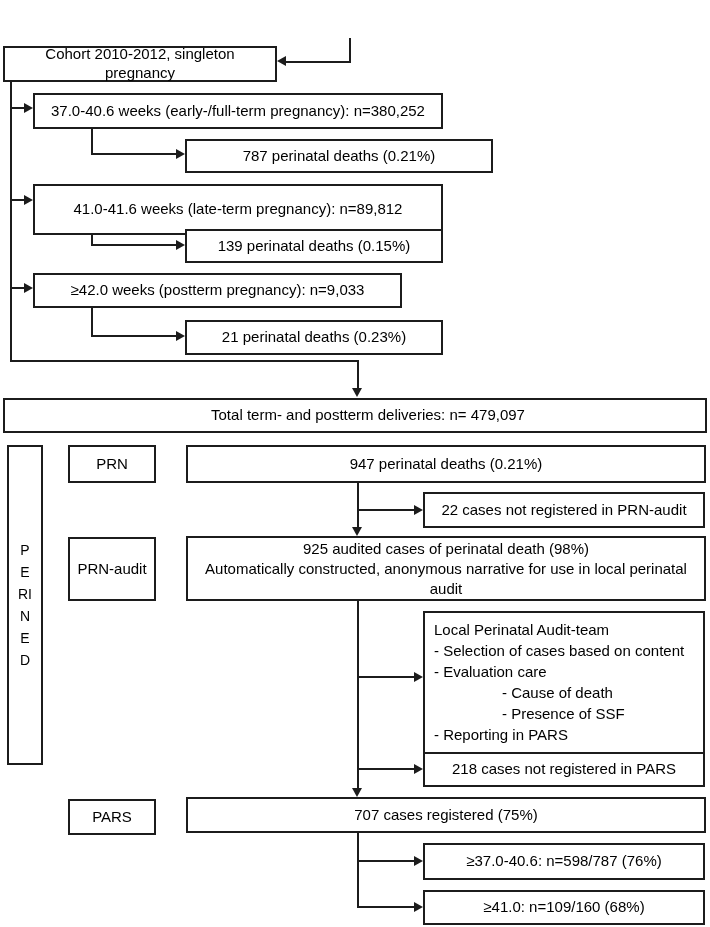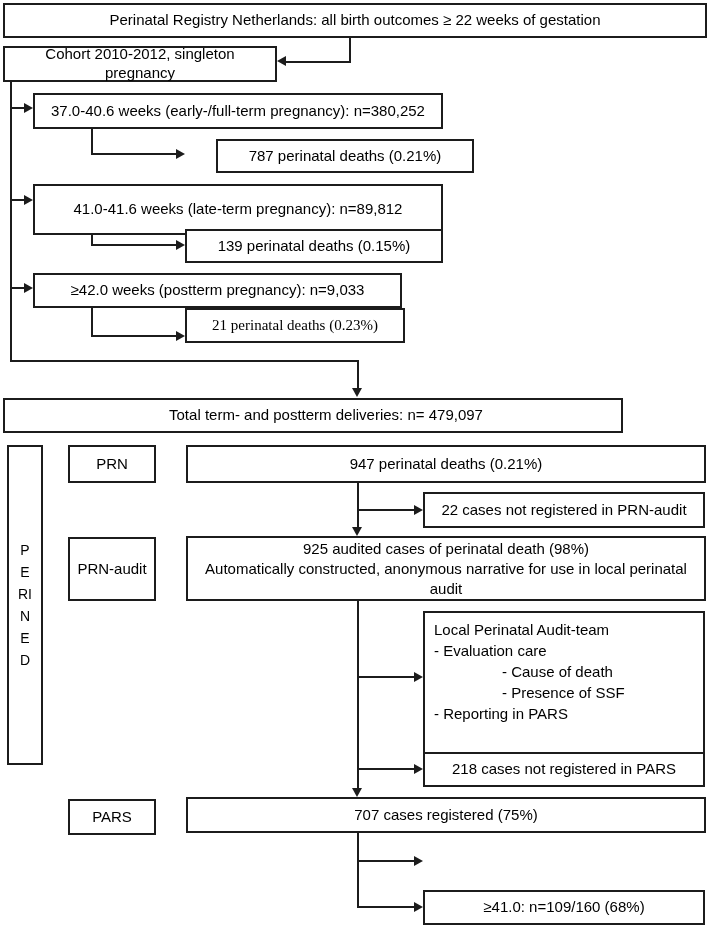--- a/index.html
+++ b/index.html
@@ -72,60 +72,61 @@
   <div class="ar" style="left:414px; top:672px;"></div>
   <div class="hl" style="left:357px; top:768px; width:57px;"></div>
   <div class="ar" style="left:414px; top:764px;"></div>
 
   <div class="vl" style="left:357px; top:833px; height:75px;"></div>
   <div class="hl" style="left:357px; top:860px; width:57px;"></div>
   <div class="ar" style="left:414px; top:856px;"></div>
   <div class="hl" style="left:357px; top:906px; width:57px;"></div>
   <div class="ar" style="left:414px; top:902px;"></div>
 
-  <div class="box" style="left:3px; top:3px; width:704px; height:35px;">Perinatal Registry Netherlands: all birth outcomes ≥ 22 weeks of gestation</div>
 
   <div class="box" style="left:3px; top:46px; width:274px; height:36px;">Cohort 2010-2012, singleton pregnancy</div>
 
   <div class="box" style="left:33px; top:93px; width:410px; height:36px;">37.0-40.6 weeks (early-/full-term pregnancy): n=380,252</div>
-  <div class="box" style="left:185px; top:139px; width:258px; height:34px;margin-left:31px;">787 perinatal deaths (0.21%)</div>
+  <div class="box" style="left:185px; top:139px; width:308px; height:34px;">787 perinatal deaths (0.21%)</div>
 
   <div class="box" style="left:33px; top:184px; width:410px; height:51px;">41.0-41.6 weeks (late-term pregnancy): n=89,812</div>
   <div class="box" style="left:185px; top:229px; width:258px; height:34px;">139 perinatal deaths (0.15%)</div>
 
   <div class="box" style="left:33px; top:273px; width:369px; height:35px;">≥42.0 weeks (postterm pregnancy): n=9,033</div>
-  <div class="box" style="left:185px; top:308px; width:220px; height:35px;font-family:Liberation Serif, serif;">21 perinatal deaths (0.23%)</div>
+  <div class="box" style="left:185px; top:320px; width:258px; height:35px;">21 perinatal deaths (0.23%)</div>
 
-  <div class="box" style="left:3px; top:398px; width:620px; height:35px;padding-left:32px;">Total term- and postterm deliveries: n= 479,097</div>
+  <div class="box" style="left:3px; top:398px; width:704px; height:35px;padding-left:32px;">Total term- and postterm deliveries: n= 479,097</div>
 
   <div class="box" style="left:7px; top:445px; width:36px; height:320px;">
     <span class="perined-inner">PERINED</span>
   </div>
 
   <div class="box" style="left:68px; top:445px; width:88px; height:38px;">PRN</div>
   <div class="box" style="left:186px; top:445px; width:520px; height:38px;">947 perinatal deaths (0.21%)</div>
 
   <div class="box" style="left:423px; top:492px; width:282px; height:36px;">22 cases not registered in PRN-audit</div>
 
   <div class="box col b925" style="left:186px; top:536px; width:520px; height:65px;">
     <div>925 audited cases of perinatal death (98%)</div>
     <div>Automatically constructed, anonymous narrative for use in local perinatal</div>
     <div>audit</div>
   </div>
 
   <div class="box" style="left:68px; top:537px; width:88px; height:64px;">PRN-audit</div>
 
   <div class="box audit-list" style="left:423px; top:611px; width:282px; height:162px;">
     <div>Local Perinatal Audit-team</div>
+    <div>- Selection of cases based on content</div>
     <div>- Evaluation care</div>
     <div class="indent">- Cause of death</div>
     <div class="indent">- Presence of SSF</div>
     <div>- Reporting in PARS</div>
   </div>
 
   <div class="box" style="left:423px; top:752px; width:282px; height:35px;">218 cases not registered in PARS</div>
 
   <div class="box" style="left:186px; top:797px; width:520px; height:36px;">707 cases registered (75%)</div>
   <div class="box" style="left:68px; top:799px; width:88px; height:36px;">PARS</div>
 
+  <div class="box" style="left:423px; top:843px; width:282px; height:37px;">≥37.0-40.6: n=598/787 (76%)</div>
   <div class="box" style="left:423px; top:890px; width:282px; height:35px;">≥41.0: n=109/160 (68%)</div>
 
 </div>
 
 </body></html>

